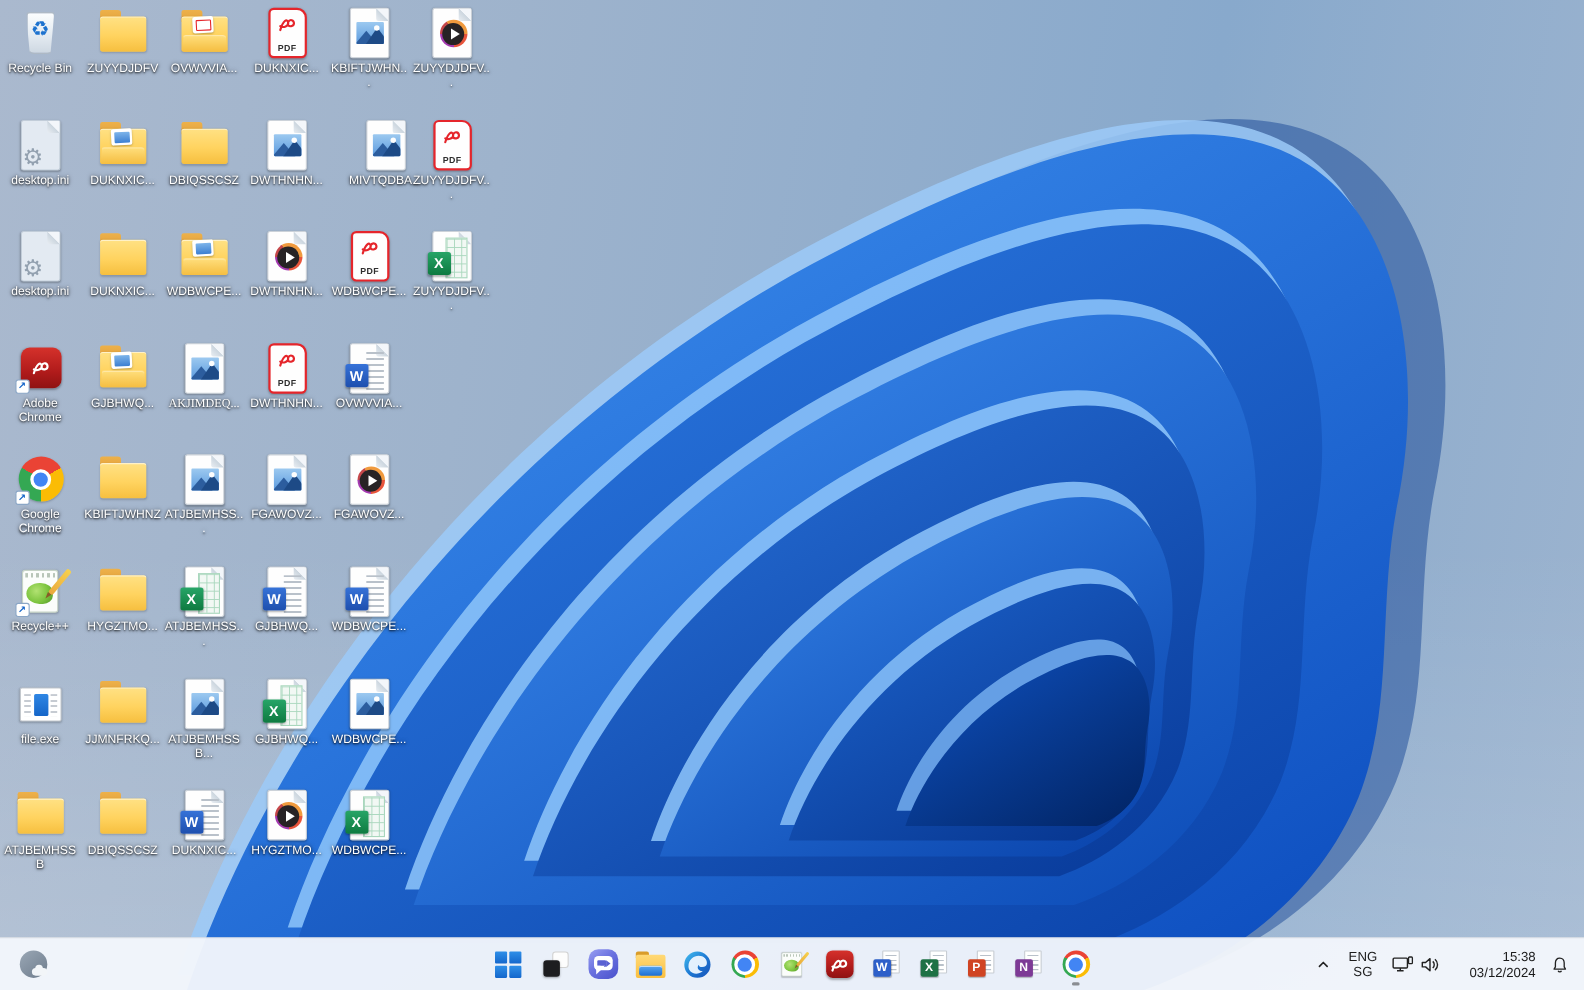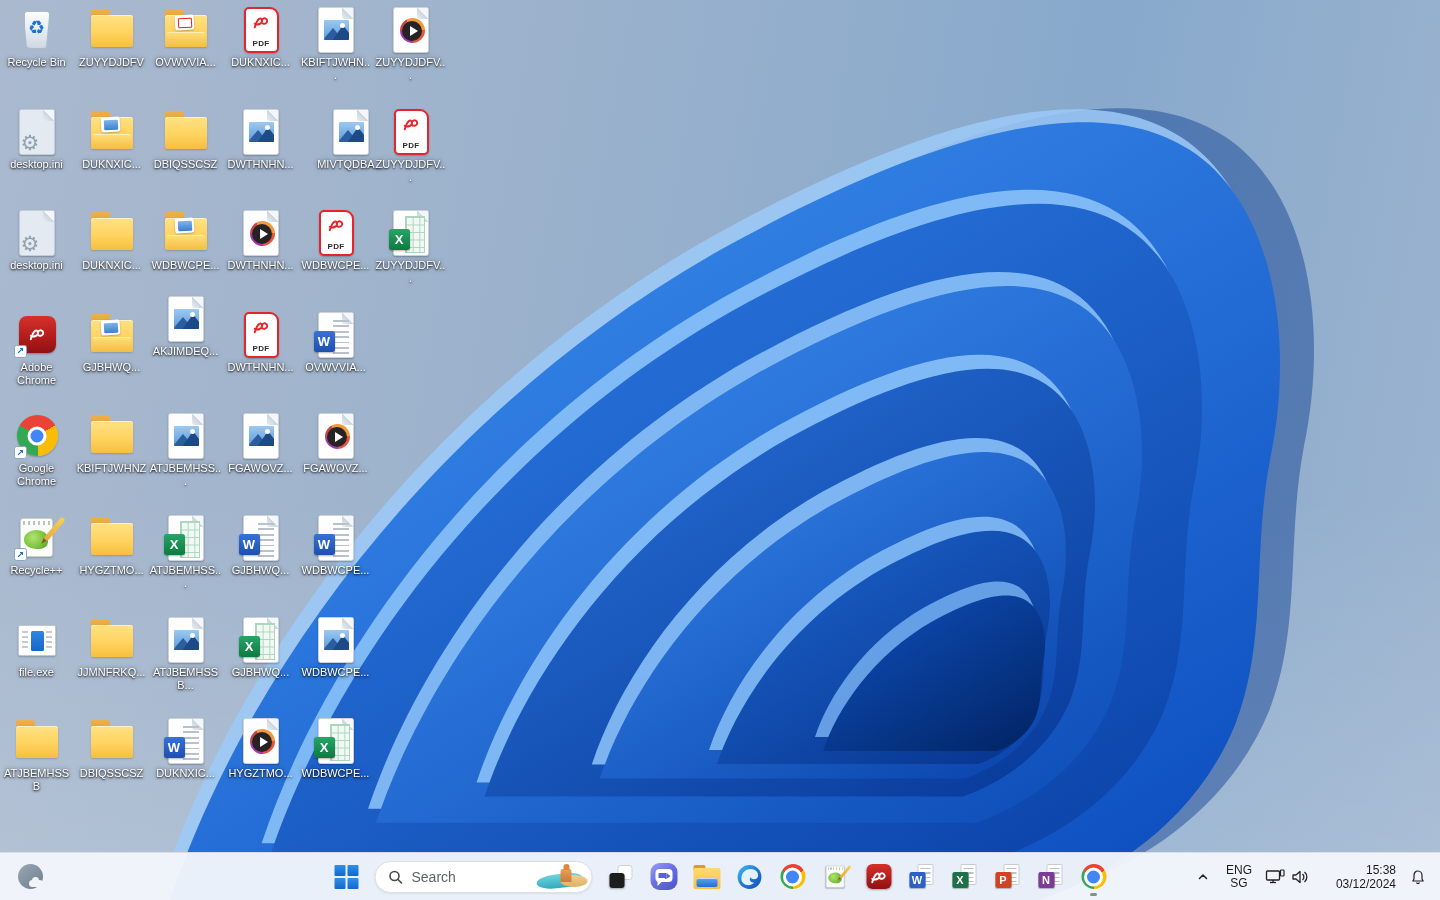--- a/index.html
+++ b/index.html
@@ -448,21 +448,21 @@
         <span class="ic">
           <span class="fld-tab"></span>
           <span class="fld-body"></span>
           <span class="fld-card">
             <span class="fc-img"></span>
           </span>
           <span class="fld-front"></span>
         </span>
         <span class="dlabel">GJBHWQ...</span>
       </div>
-      <div class="ditem" style="left: 149px; top: 295px;">
+      <div class="ditem" style="left: 149px; top: 311px; font-family: Liberation Serif, serif;">
         <span class="ic">
           <span class="pg">
             <span class="fold"></span>
             <span class="thumb">
               <span class="mt a"></span>
               <span class="mt b"></span>
               <span class="sun"></span>
             </span>
           </span>
         </span>
@@ -704,34 +704,20 @@
 
     <div class="tb-center" id="tb-center">
       <button class="tbb">
         <span class="start">
             <span></span>
             <span></span>
             <span></span>
             <span></span>
           </span>
       </button>
-      <div class="tb-search">
-        <span style="display:flex">
-          <svg width="16" height="16" viewBox="0 0 16 16">
-              <circle cx="7" cy="7" r="4.5" fill="none" stroke="#474747" stroke-width="1.6"></circle>
-              <line x1="10.5" y1="10.5" x2="14" y2="14" stroke="#474747" stroke-width="1.6" stroke-linecap="round"></line>
-            </svg>
-        </span>
-        <span class="tb-search-txt">Search</span>
-        <span class="beach">
-          <span class="beach-water"></span>
-            <span class="beach-sand"></span>
-            <span class="beach-castle"></span>
-        </span>
-      </div>
 
     <button class="tbb">
           <span class="tv">
             <span class="tvb"></span>
             <span class="tvf"></span>
           </span>
         </button>
         <button class="tbb">
           <span class="chat">
             <span class="chat-b">

